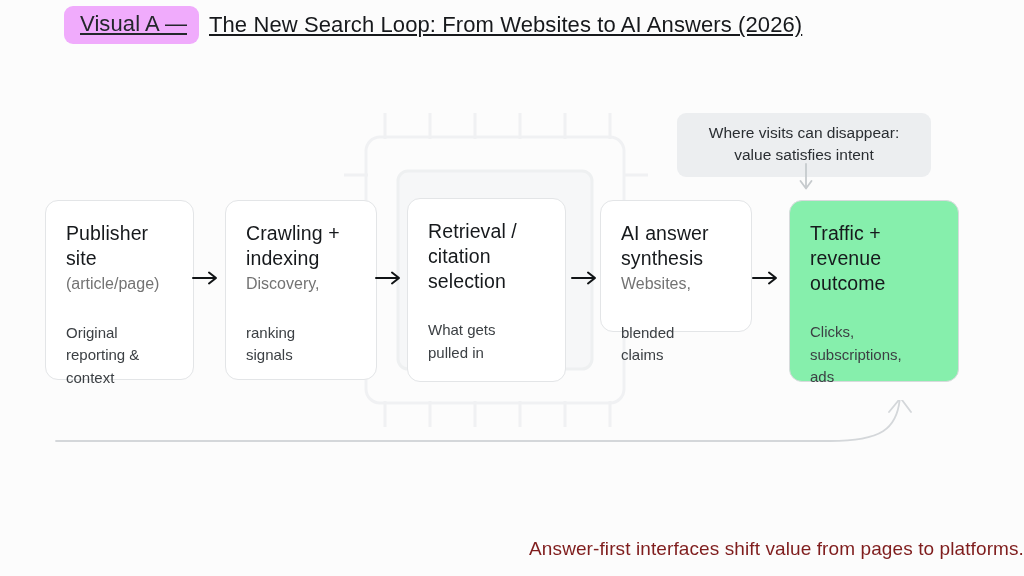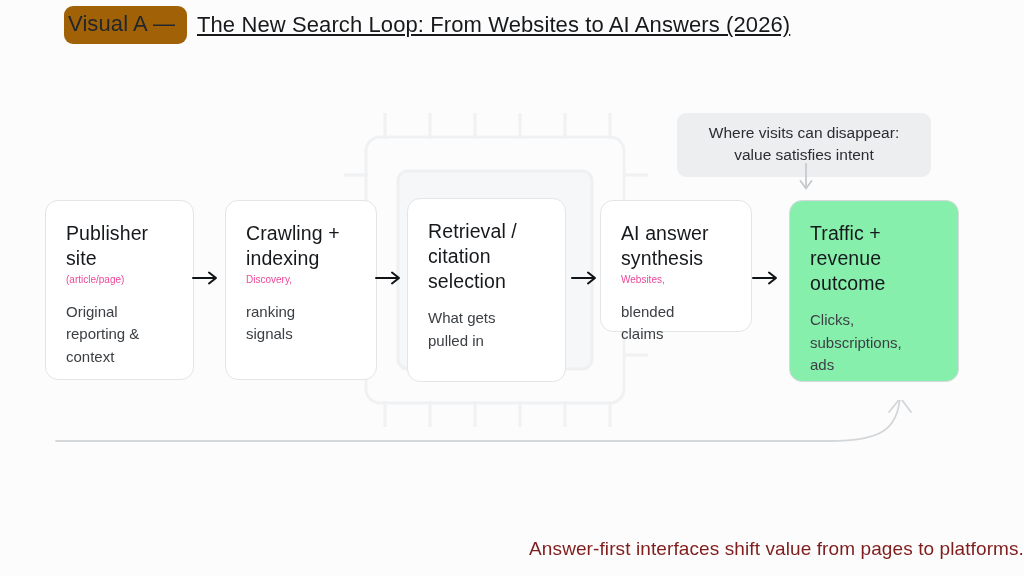--- a/index.html
+++ b/index.html
@@ -23,26 +23,27 @@
   }
 
   
   .title-row{
     position:absolute;
     left:64px;top:6px;
     display:flex;align-items:center;
     white-space:nowrap;
   }
   .title-badge{
-    background:#a16207;
+    background:#f0abfc;
     border-radius:9px;
-    padding:5px 12px 7px 4px;
+    padding:5px 12px 7px 16px;
     font-size:22px;
     color:#23272b;
     letter-spacing:.1px;
+    text-decoration:underline;
   }
   .title-text{
     font-size:22px;
     color:#17191c;
     margin-left:10px;
     letter-spacing:.1px;
     text-decoration:underline;
   }
 
   
@@ -78,30 +79,30 @@
     background:#86efac;
     border-color:#d7dadc;
   }
   .node .hd{
     font-size:19.5px;
     line-height:1.27;
     color:#16191c;
     letter-spacing:.1px;
   }
   .node .sub{
-    font-size:10px;
+    font-size:16px;
     line-height:1.5;
-    color:#ec4899;
+    color:#737373;
     margin-top:2px;
   }
   .node .sub2{
     font-size:15px;
     line-height:1.5;
     color:#3c4044;
-    margin-top:14px;
+    margin-top:26px;
   }
   .node .sub.tight{margin-top:1px;}
 
   
   .arrow{
     position:absolute;
     width:30px;height:16px;
   }
 
   

